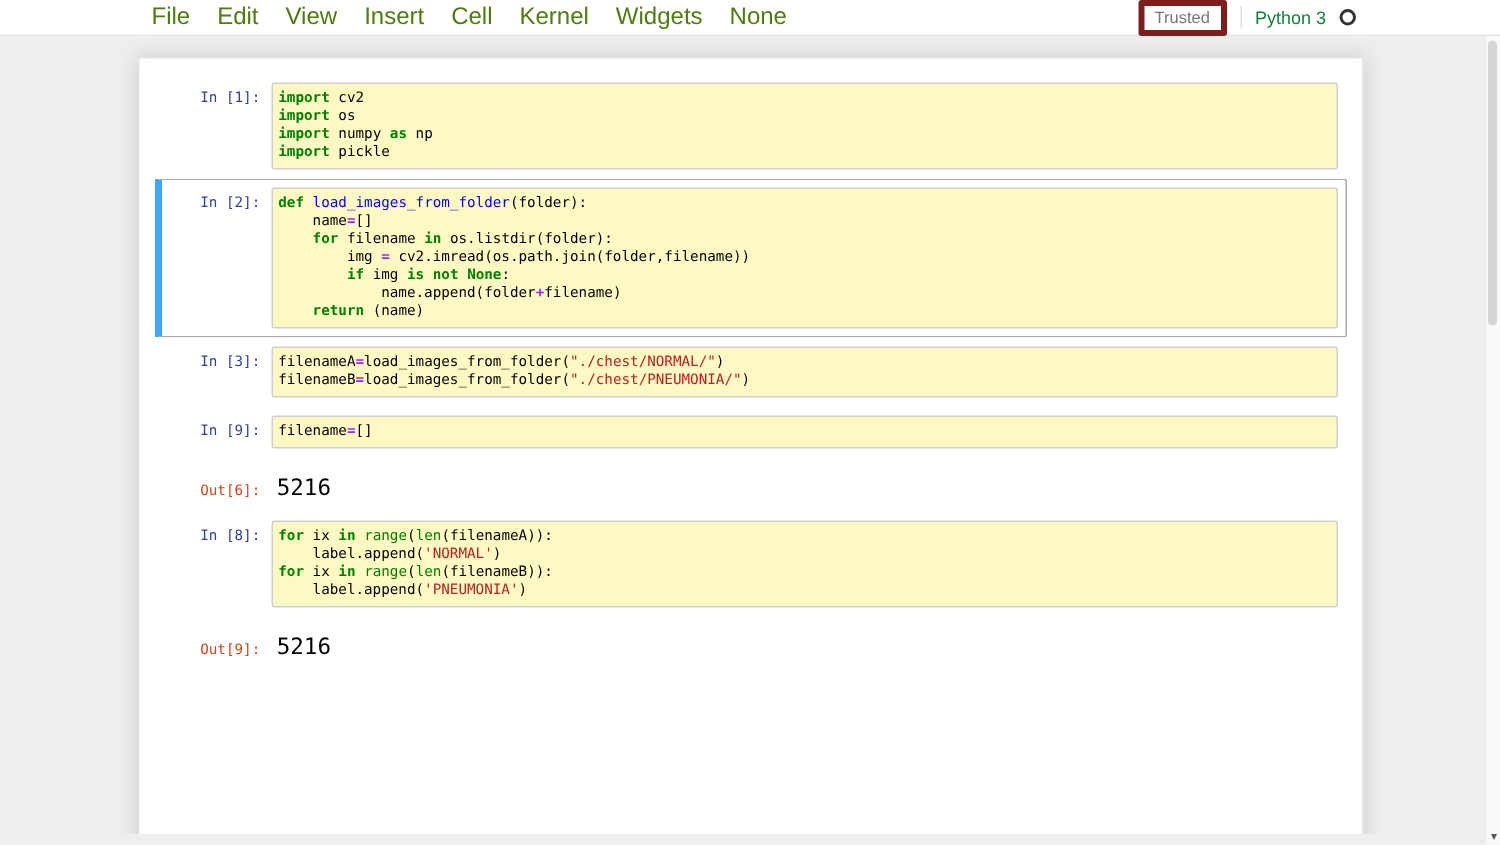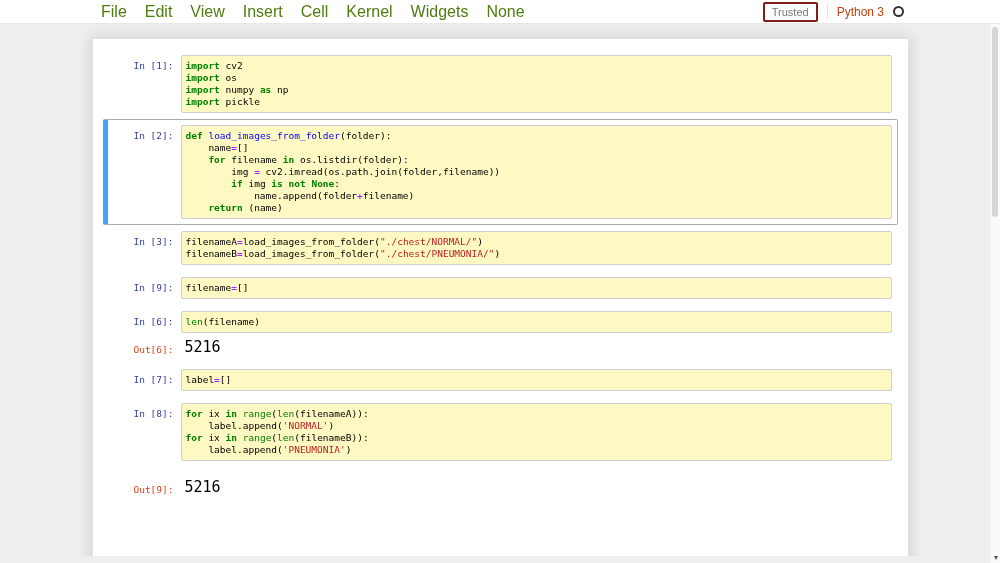--- a/index.html
+++ b/index.html
@@ -4,23 +4,23 @@
 <style>
   * { margin:0; padding:0; box-sizing:border-box; }
   html,body { width:1000px; height:563px; overflow:hidden; background:#eeeeee; font-family:"Liberation Sans",sans-serif; }
 
   
   .header { position:relative; z-index:10; height:24px; background:#fff; border-bottom:1px solid #e7e7e7;
             display:flex; align-items:center; padding:0 96px 0 92px; }
   .menubar { display:flex; align-items:center; }
   .menu-item { font-size:16px; color:#4d7c0f; padding:2px 9px; cursor:pointer; white-space:nowrap; }
   .right-area { margin-left:auto; display:flex; align-items:center; gap:9px; }
-  .trusted { font-size:11px; color:#777; border:2px solid #7f1d1d; padding:2px 7px; border-radius:2px; background:#fff; }
+  .trusted { font-size:11px; color:#777; border:4px solid #7f1d1d; padding:2px 7px; border-radius:2px; background:#fff; }
   .divider { width:1px; height:15px; background:#e0e0e0; }
-  .kernel-name { font-size:12px; color:#c2410c; }
+  .kernel-name { font-size:12px; color:#15803d; }
   .kernel-icon { width:11px; height:11px; border:2px solid #333; border-radius:50%; display:inline-block; }
 
   
   #site { height:532px; overflow:hidden; }
   .nb-container { width:817px; margin:14px auto 0; background:#fff;
                   box-shadow:0 0 12px 1px rgba(87,87,87,0.2); border:1px solid #e3e3e3;
                   padding:10px 10px 60px; min-height:620px; }
 
   
   .cell { padding:5px; border:1px solid transparent; border-left-width:5px; border-radius:2px; }
@@ -98,37 +98,23 @@
         </div>
         <div class="cell">
           <div class="input-row">
             <div class="prompt in-prompt">In [9]:</div>
             <div class="input-area">
               <pre class="code"><div class="line"><span class="tk-p">filename</span><span class="tk-o">=</span><span class="tk-p">[]</span></div></pre>
             </div>
           </div>
         </div>
         <div class="cell">
-          <div class="input-row">
-            <div class="prompt in-prompt">In [6]:</div>
-            <div class="input-area">
-              <pre class="code"><div class="line"><span class="tk-b">len</span><span class="tk-p">(filename)</span></div></pre>
-            </div>
-          </div>
           <div class="output-row">
             <div class="prompt out-prompt">Out[6]:</div>
             <div class="output-area">5216</div>
-          </div>
-        </div>
-        <div class="cell">
-          <div class="input-row">
-            <div class="prompt in-prompt">In [7]:</div>
-            <div class="input-area">
-              <pre class="code"><div class="line"><span class="tk-p">label</span><span class="tk-o">=</span><span class="tk-p">[]</span></div></pre>
-            </div>
           </div>
         </div>
         <div class="cell">
           <div class="input-row">
             <div class="prompt in-prompt">In [8]:</div>
             <div class="input-area">
               <pre class="code"><div class="line"><span class="tk-k">for</span><span class="tk-p"> ix </span><span class="tk-k">in</span><span class="tk-p"> </span><span class="tk-b">range</span><span class="tk-p">(</span><span class="tk-b">len</span><span class="tk-p">(filenameA)):</span></div><div class="line"><span class="tk-p">    label.append(</span><span class="tk-s">'NORMAL'</span><span class="tk-p">)</span></div><div class="line"><span class="tk-k">for</span><span class="tk-p"> ix </span><span class="tk-k">in</span><span class="tk-p"> </span><span class="tk-b">range</span><span class="tk-p">(</span><span class="tk-b">len</span><span class="tk-p">(filenameB)):</span></div><div class="line"><span class="tk-p">    label.append(</span><span class="tk-s">'PNEUMONIA'</span><span class="tk-p">)</span></div></pre>
             </div>
           </div>
         </div>

